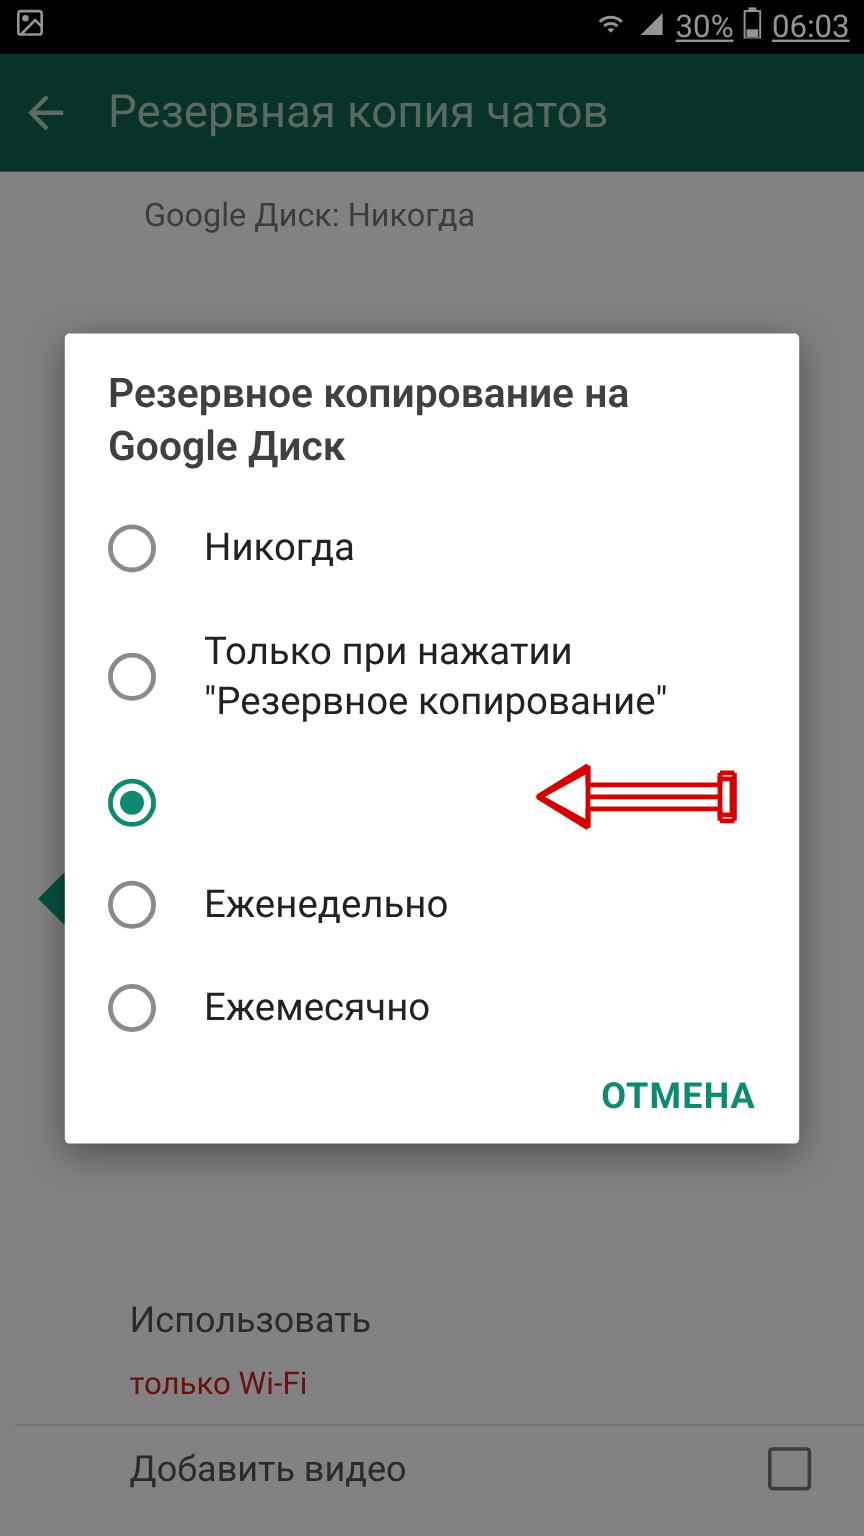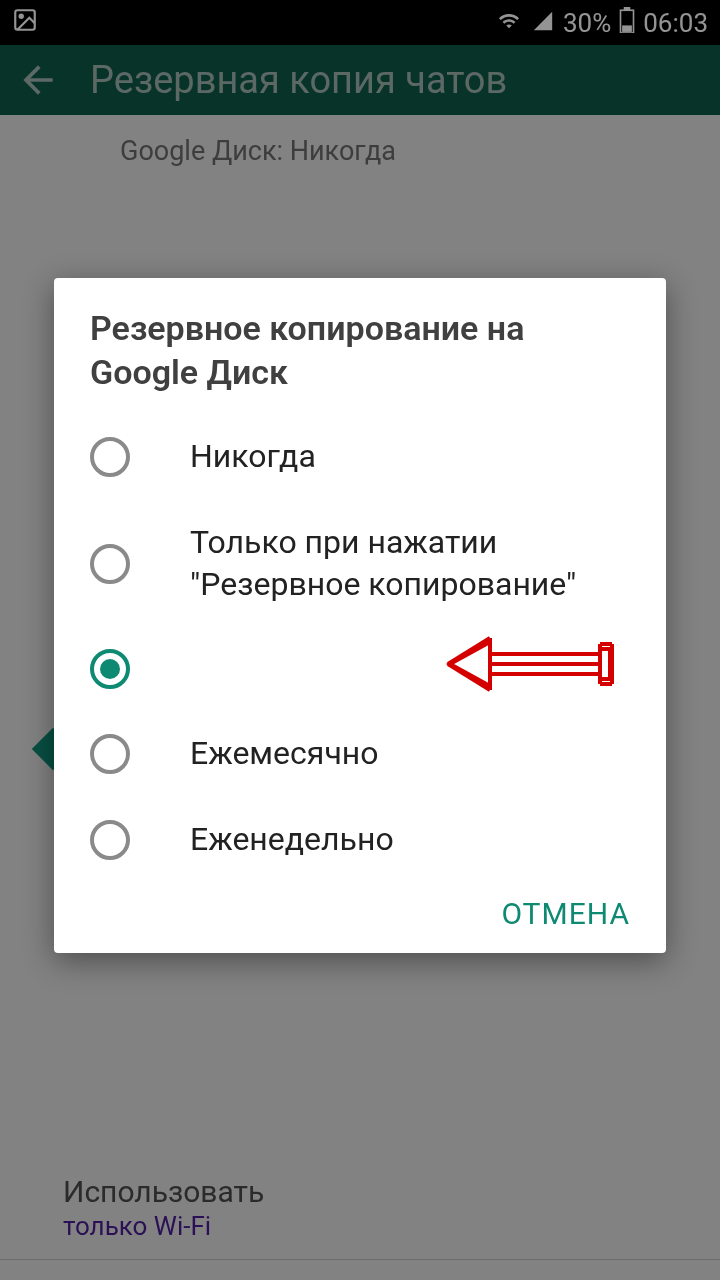--- a/index.html
+++ b/index.html
@@ -28,24 +28,25 @@
     }
     .status-left {
       display: flex;
       align-items: center;
       gap: 6px;
     }
     .status-right {
       display: flex;
       align-items: center;
       gap: 8px;
+      text-decoration: underline;
     }
     
     .app-bar {
-      height: 70px;
+      height: 98px;
       background: #0d5947;
       display: flex;
       align-items: center;
       padding: 0 16px;
       gap: 30px;
     }
     .back-arrow {
       color: #a0b5af;
       width: 44px;
       height: 44px;
@@ -68,36 +69,36 @@
     .bg-line2 {
       font-size: 30px;
       color: #4a4a4a;
     }
     
     .bottom-bg {
       position: absolute;
       bottom: 0;
       left: 0;
       right: 0;
-      padding: 20px 24px 20px 63px;
+      padding: 20px 24px 20px 108px;
     }
     .bottom-item {
       padding: 18px 0;
       display: flex;
       align-items: center;
       justify-content: space-between;
     }
     .bottom-title {
       font-size: 30px;
       color: #4a4a4a;
     }
     .bottom-subtitle {
       font-size: 26px;
-      color: #4c1d95;
-      margin-top: 2px;
+      color: #b91c1c;
+      margin-top: 21px;
     }
     .checkbox {
       width: 36px;
       height: 36px;
       border: 3px solid #6a6a6a;
       border-radius: 4px;
       margin-right: 20px;
     }
     .divider {
       height: 1px;
@@ -133,21 +134,21 @@
       font-size: 34px;
       font-weight: 600;
       color: #404040;
       padding: 0 36px 20px 36px;
       line-height: 1.3;
     }
     .radio-option {
       display: flex;
       align-items: center;
       padding: 22px 36px;
-      gap: 60px;
+      gap: 40px;
       cursor: pointer;
     }
     .radio-circle {
       width: 40px;
       height: 40px;
       border: 4px solid #8a8a8a;
       border-radius: 50%;
       flex-shrink: 0;
       display: flex;
       align-items: center;
@@ -168,21 +169,21 @@
       line-height: 1.3;
     }
     .dialog-actions {
       display: flex;
       justify-content: flex-end;
       padding: 14px 36px 12px;
     }
     .cancel-btn {
       color: #0e8a73;
       font-size: 30px;
-      font-weight: 400;
+      font-weight: 700;
       letter-spacing: 1px;
       background: none;
       border: none;
       cursor: pointer;
     }
     
     .arrow-svg {
       position: absolute;
       top: 624px;
       left: 440px;
@@ -251,20 +252,24 @@
 <div class="green-diamond"></div>
 
 <div class="bottom-bg">
   <div class="bottom-item">
     <div>
       <div class="bottom-title">Использовать</div>
       <div class="bottom-subtitle">только Wi-Fi</div>
     </div>
   </div>
   <div class="divider"></div>
+  <div class="bottom-item">
+    <div class="bottom-title">Добавить видео</div>
+    <div class="checkbox"></div>
+  </div>
 </div>
 
 <div class="overlay"></div>
 
 <div class="dialog">
   <div class="dialog-title">Резервное копирование на Google Диск</div>
 
   <div class="radio-option">
     <div class="radio-circle"></div>
     <div class="radio-label">Никогда</div>
@@ -276,26 +281,26 @@
   </div>
 
   <div class="radio-option">
     <div class="radio-circle selected">
       <div class="radio-inner"></div>
     </div>
   </div>
 
   <div class="radio-option">
     <div class="radio-circle"></div>
+    <div class="radio-label">Еженедельно</div>
+  </div>
+
+  <div class="radio-option">
+    <div class="radio-circle"></div>
     <div class="radio-label">Ежемесячно</div>
-  </div>
-
-  <div class="radio-option">
-    <div class="radio-circle"></div>
-    <div class="radio-label">Еженедельно</div>
   </div>
 
   <div class="dialog-actions">
     <button class="cancel-btn">ОТМЕНА</button>
   </div>
 </div>
 
 <svg class="arrow-svg" width="180" height="80">
   <g fill="none" stroke="#d40000" stroke-width="4">
     <path d="M 50 40 L 160 40 L 160 25 L 170 25 L 170 55 L 160 55 L 160 40" fill="none"></path>

